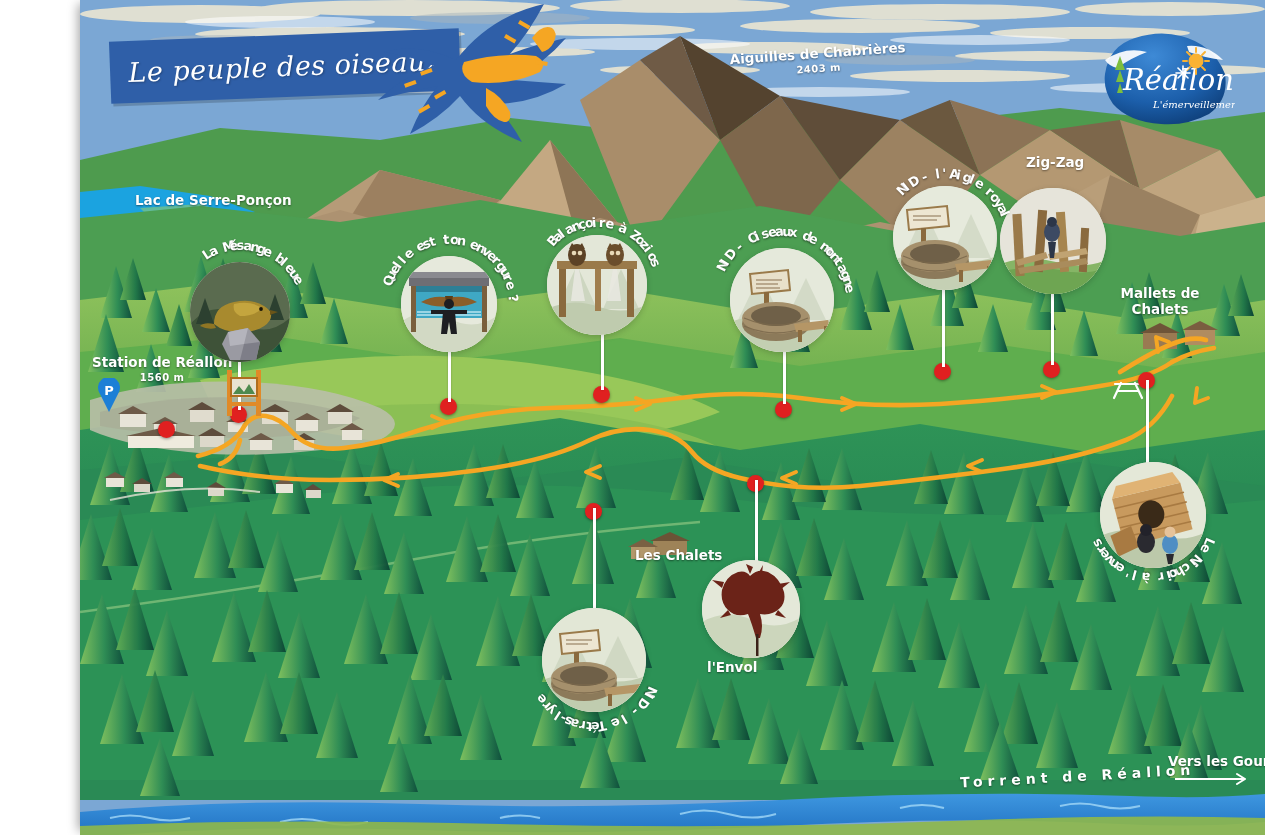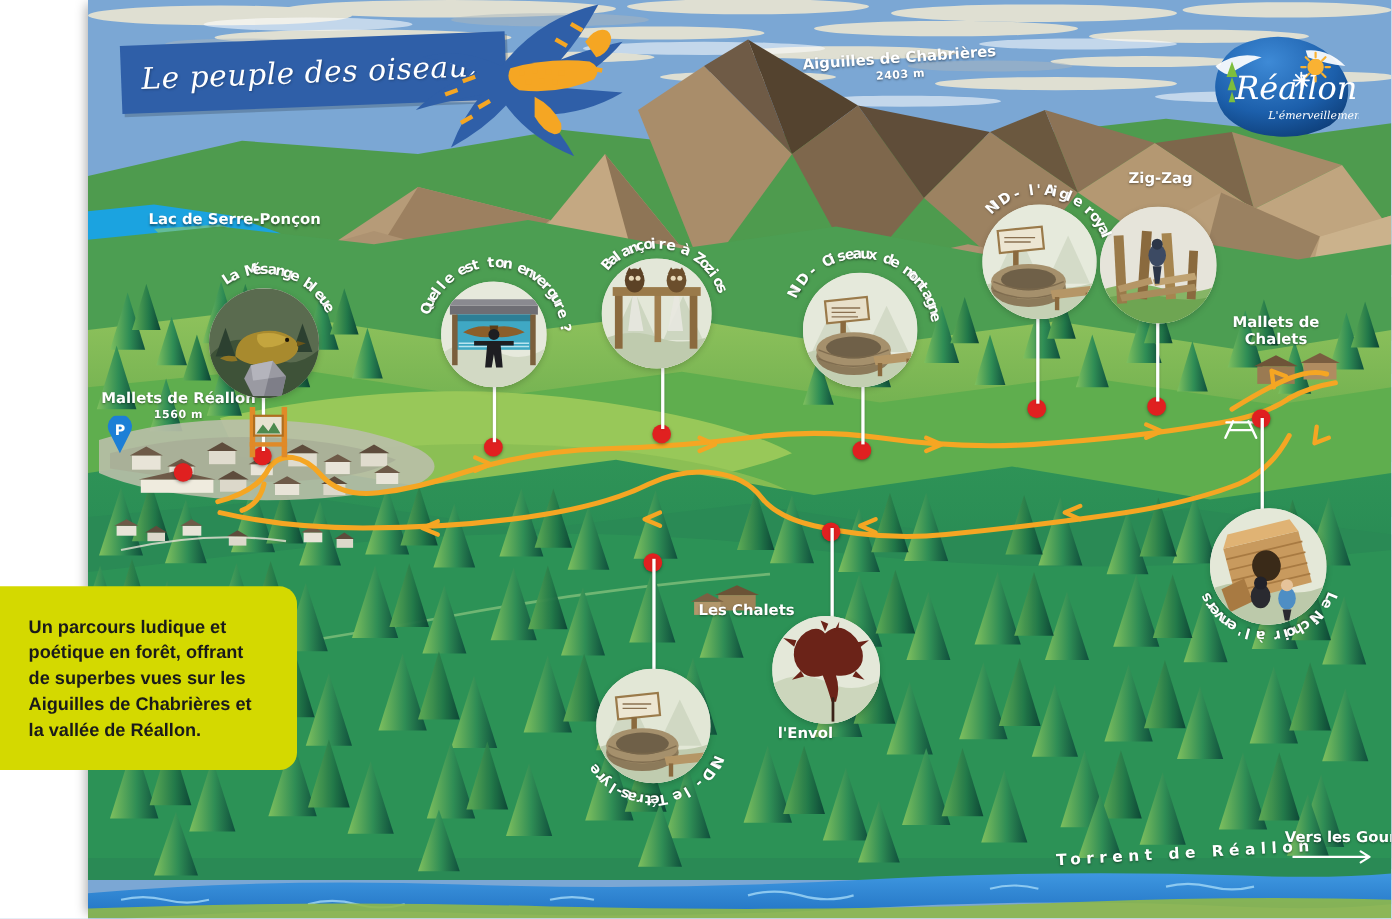--- a/index.html
+++ b/index.html
@@ -554,21 +554,21 @@
     </div>
 
     <div class="map-label lbl-md" style="left:650px; top:46px; transform:rotate(-4deg); text-align:center;">
       <span>Aiguilles de Chabrières</span>
       <div class="lbl-alt" style="text-align:center; margin-top:1px;">2403 m</div>
     </div>
 
     <div class="map-label lbl-md" style="left:55px; top:193px;">Lac de Serre-Ponçon</div>
 
     <div class="map-label lbl-md" style="left:12px; top:355px;">
-      <span>Mallets de Réallon</span>
+      <span>Station de Réallon</span>
       <div class="lbl-alt" style="text-align:center; margin-top:1px;">1560 m</div>
     </div>
 
     <div class="map-label lbl-md" style="left:1025px; top:286px; text-align:center; width:110px;">
       <div>Mallets de</div>
       <div>Chalets</div>
     </div>
 
     <div class="map-label lbl-md" style="left:555px; top:548px;">Les Chalets</div>
 
@@ -1016,17 +1016,14 @@
         <span style="font-size: 13px; transform: translate(-31.72px, 64.64px) rotate(206.14deg);">-</span>
         <span style="font-size: 13px; transform: translate(-38.52px, 60.83px) rotate(212.35deg);">l</span>
         <span style="font-size: 13px; transform: translate(-44.87px, 56.31px) rotate(218.55deg);">y</span>
         <span style="font-size: 13px; transform: translate(-50.7px, 51.12px) rotate(224.76deg);">r</span>
         <span style="font-size: 13px; transform: translate(-55.93px, 45.34px) rotate(230.97deg);">e</span>
       </div>
     <div class="map-label lbl-md" style="left:627px; top:660px;">l'Envol</div>
 
   </div>
 
-  <div class="info-box">
-    <span>Un parcours ludique et poétique en forêt, offrant de superbes vues sur les Aiguilles de Chabrières et la vallée de Réallon.</span>
-  </div>
 
 </div>
 
 </body></html>

